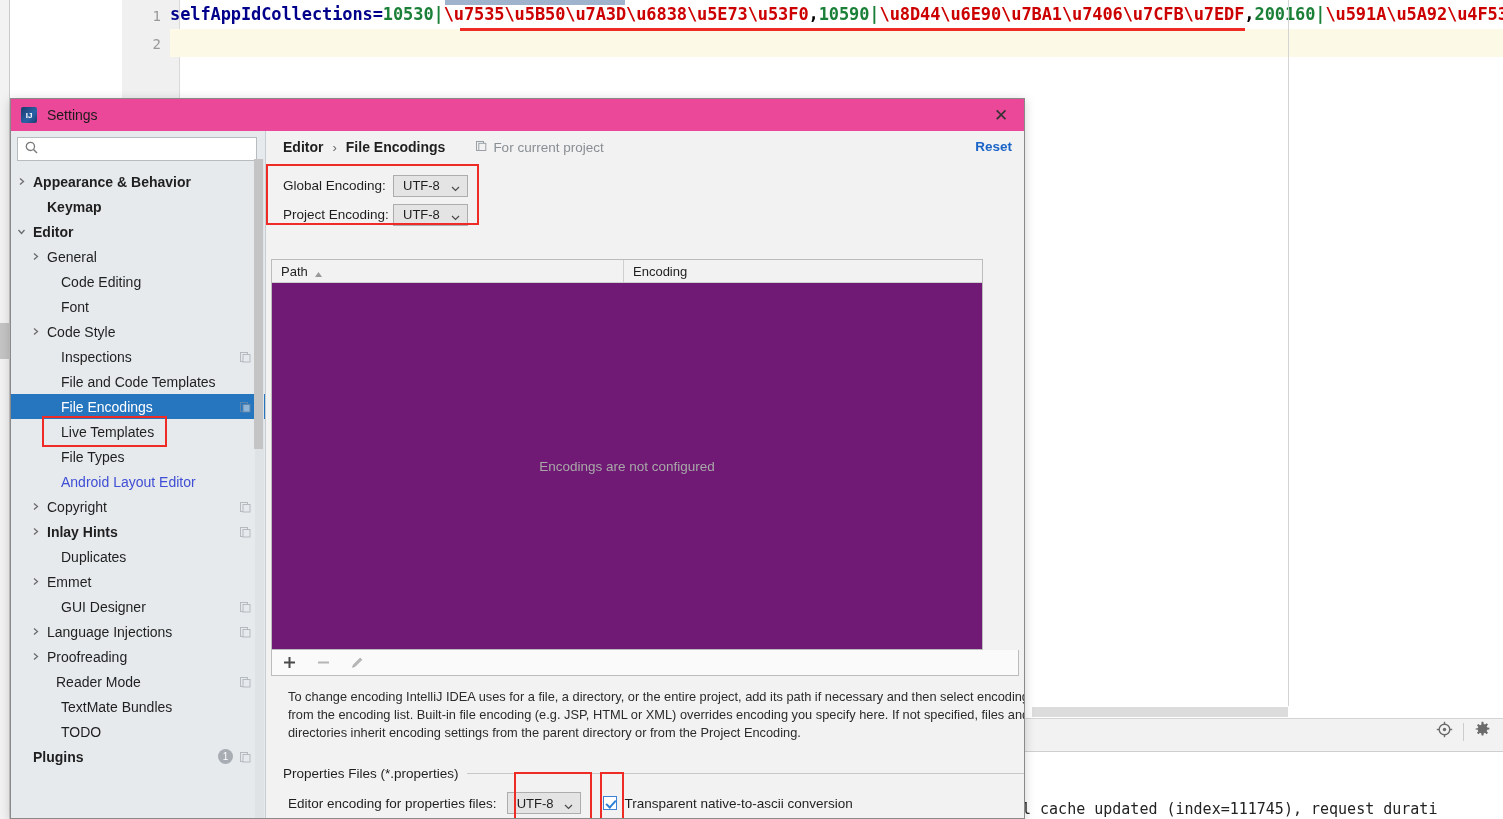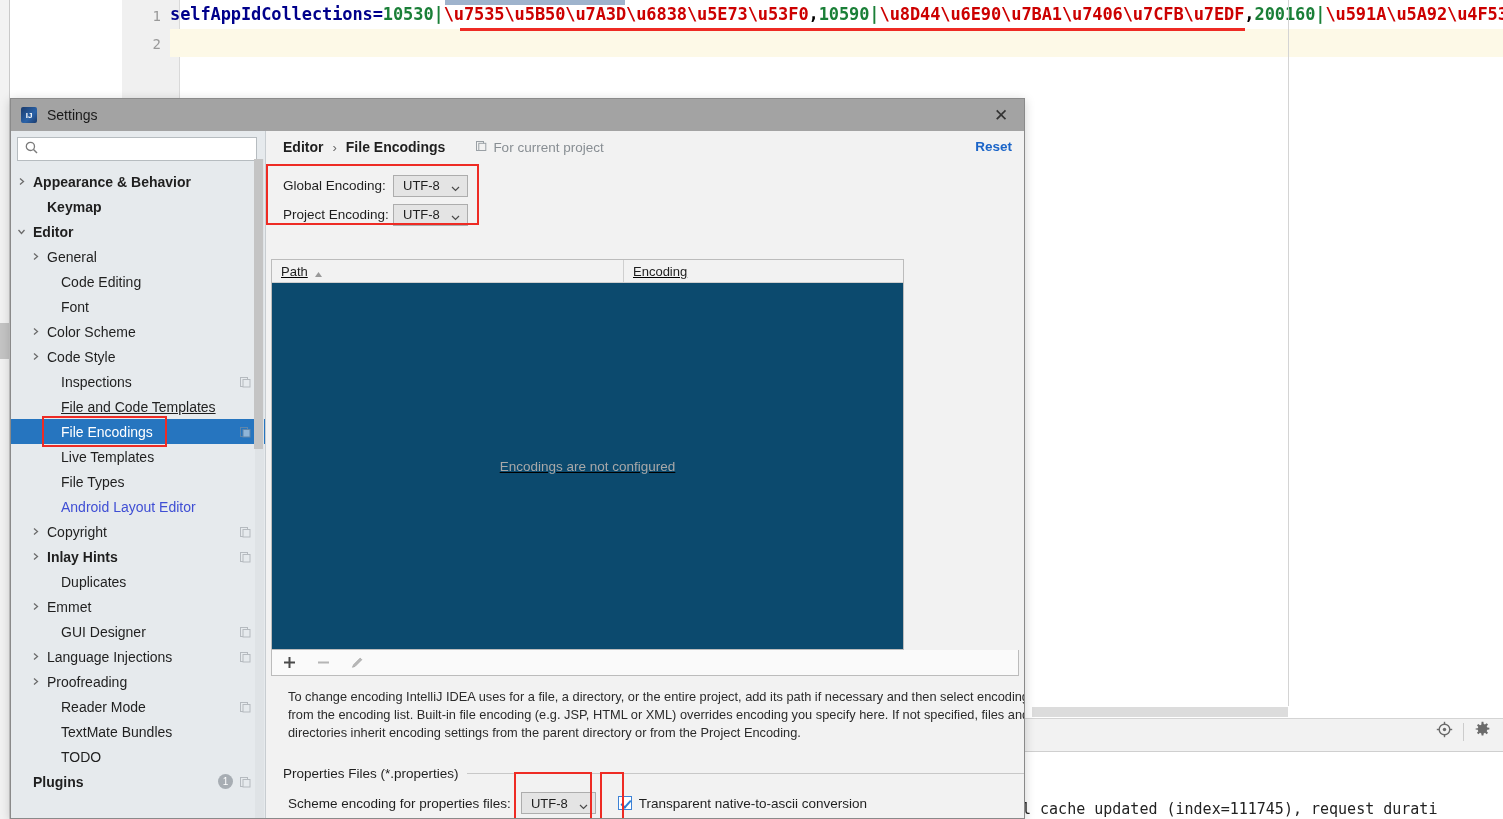--- a/index.html
+++ b/index.html
@@ -109,21 +109,21 @@
   
   #settings-dialog {
     position: absolute; left: 10px; top: 98px;
     width: 1015px; height: 721px;
     background: #f2f2f2;
     border: 1px solid #8a8a8a;
     box-shadow: 0 2px 10px rgba(0,0,0,0.18);
     overflow: hidden;
   }
   .dlg-titlebar {
-    position: relative; height: 32px; background: #a3a3a3;
+    position: relative; height: 32px; background: #ec4899;
     display: flex; align-items: center; padding-left: 10px;
   }
   .ij-logo {
     width: 16px; height: 16px; border-radius: 2px;
     background: linear-gradient(135deg,#1a3a6b 0%,#2b63a8 60%,#1a3a6b 100%);
     position: relative; flex: none;
   }
   .ij-logo::after {
     content: "IJ"; position: absolute; inset: 0;
     font-size: 8px; color: #fff; font-weight: bold;
@@ -225,22 +225,22 @@
     padding: 0 6px 0 9px; gap: 10px; cursor: pointer;
   }
   .combo-val { font-size: 13px; color: #1f1f1f; }
   .chev { width: 11px; height: 11px; flex: none; }
 
   .red-box {
     position: absolute; border: 2.5px solid #ee2b24; pointer-events: none;
   }
 
   .table-wrap {
-    position: absolute; left: 5px; top: 128px; width: 633px; height: 391px;
-    border: 1px solid #bcbcbc; background: #0c4a6e; text-decoration: underline;
+    position: absolute; left: 5px; top: 128px; width: 712px; height: 391px;
+    border: 1px solid #bcbcbc; background: #701a75;
   }
   .tbl-head {
     display: flex; height: 23px; background: #f2f2f2;
     border-bottom: 1px solid #cfcfcf;
   }
   .th {
     display: flex; align-items: center; padding-left: 9px;
     font-size: 13px; color: #1f1f1f; gap: 6px;
   }
   .th-path { width: 352px; border-right: 1px solid #cfcfcf; }
@@ -397,129 +397,121 @@
           <div class="tree-row">
             <span class="tree-arrow empty" style="margin-left: 32px;"></span>
             <span class="tree-label" style="margin-left: 5px;">Font</span>
           </div>
           <div class="tree-row">
             <span class="tree-arrow" style="margin-left: 18px;">
               <svg width="9" height="9" viewBox="0 0 9 9">
                 <polyline points="3,1.5 6.5,4.5 3,7.5" fill="none" stroke="#6b6b6b" stroke-width="1.3"></polyline>
               </svg>
             </span>
-            <span class="tree-label" style="margin-left: 5px;">Color Scheme</span>
+            <span class="tree-label" style="margin-left: 5px;">Code Style</span>
+          </div>
+          <div class="tree-row">
+            <span class="tree-arrow empty" style="margin-left: 32px;"></span>
+            <span class="tree-label" style="margin-left: 5px;">Inspections</span>
+            <span class="tree-badge-icon"><svg width="13" height="13" viewBox="0 0 13 13">
+                <rect x="1.5" y="1.5" width="7" height="9" fill="none" stroke="#8e949a" stroke-width="1"></rect>
+                <rect x="4" y="3.5" width="7" height="7.5" fill="#e6eaed" stroke="#8e949a" stroke-width="1"></rect>
+              </svg></span>
+          </div>
+          <div class="tree-row">
+            <span class="tree-arrow empty" style="margin-left: 32px;"></span>
+            <span class="tree-label" style="margin-left: 5px;">File and Code Templates</span>
+          </div>
+          <div class="tree-row selected">
+            <span class="tree-arrow empty" style="margin-left: 32px;"></span>
+            <span class="tree-label" style="margin-left: 5px;">File Encodings</span>
+            <span class="tree-badge-icon"><svg width="13" height="13" viewBox="0 0 13 13">
+                <rect x="1.5" y="1.5" width="7" height="9" fill="none" stroke="#8e949a" stroke-width="1"></rect>
+                <rect x="4" y="3.5" width="7" height="7.5" fill="#e6eaed" stroke="#8e949a" stroke-width="1"></rect>
+              </svg></span>
+          </div>
+          <div class="tree-row">
+            <span class="tree-arrow empty" style="margin-left: 32px;"></span>
+            <span class="tree-label" style="margin-left: 5px;">Live Templates</span>
+          </div>
+          <div class="tree-row">
+            <span class="tree-arrow empty" style="margin-left: 32px;"></span>
+            <span class="tree-label" style="margin-left: 5px;">File Types</span>
+          </div>
+          <div class="tree-row">
+            <span class="tree-arrow empty" style="margin-left: 32px;"></span>
+            <span class="tree-label linkblue" style="margin-left: 5px;">Android Layout Editor</span>
           </div>
           <div class="tree-row">
             <span class="tree-arrow" style="margin-left: 18px;">
               <svg width="9" height="9" viewBox="0 0 9 9">
                 <polyline points="3,1.5 6.5,4.5 3,7.5" fill="none" stroke="#6b6b6b" stroke-width="1.3"></polyline>
               </svg>
             </span>
-            <span class="tree-label" style="margin-left: 5px;">Code Style</span>
-          </div>
-          <div class="tree-row">
-            <span class="tree-arrow empty" style="margin-left: 32px;"></span>
-            <span class="tree-label" style="margin-left: 5px;">Inspections</span>
-            <span class="tree-badge-icon"><svg width="13" height="13" viewBox="0 0 13 13">
-                <rect x="1.5" y="1.5" width="7" height="9" fill="none" stroke="#8e949a" stroke-width="1"></rect>
-                <rect x="4" y="3.5" width="7" height="7.5" fill="#e6eaed" stroke="#8e949a" stroke-width="1"></rect>
-              </svg></span>
-          </div>
-          <div class="tree-row">
-            <span class="tree-arrow empty" style="margin-left: 32px;"></span>
-            <span class="tree-label" style="margin-left: 5px; text-decoration: underline;">File and Code Templates</span>
-          </div>
-          <div class="tree-row selected">
-            <span class="tree-arrow empty" style="margin-left: 32px;"></span>
-            <span class="tree-label" style="margin-left: 5px;">File Encodings</span>
-            <span class="tree-badge-icon"><svg width="13" height="13" viewBox="0 0 13 13">
-                <rect x="1.5" y="1.5" width="7" height="9" fill="none" stroke="#8e949a" stroke-width="1"></rect>
-                <rect x="4" y="3.5" width="7" height="7.5" fill="#e6eaed" stroke="#8e949a" stroke-width="1"></rect>
-              </svg></span>
-          </div>
-          <div class="tree-row">
-            <span class="tree-arrow empty" style="margin-left: 32px;"></span>
-            <span class="tree-label" style="margin-left: 5px;">Live Templates</span>
-          </div>
-          <div class="tree-row">
-            <span class="tree-arrow empty" style="margin-left: 32px;"></span>
-            <span class="tree-label" style="margin-left: 5px;">File Types</span>
-          </div>
-          <div class="tree-row">
-            <span class="tree-arrow empty" style="margin-left: 32px;"></span>
-            <span class="tree-label linkblue" style="margin-left: 5px;">Android Layout Editor</span>
+            <span class="tree-label" style="margin-left: 5px;">Copyright</span>
+            <span class="tree-badge-icon"><svg width="13" height="13" viewBox="0 0 13 13">
+                <rect x="1.5" y="1.5" width="7" height="9" fill="none" stroke="#8e949a" stroke-width="1"></rect>
+                <rect x="4" y="3.5" width="7" height="7.5" fill="#e6eaed" stroke="#8e949a" stroke-width="1"></rect>
+              </svg></span>
           </div>
           <div class="tree-row">
             <span class="tree-arrow" style="margin-left: 18px;">
               <svg width="9" height="9" viewBox="0 0 9 9">
                 <polyline points="3,1.5 6.5,4.5 3,7.5" fill="none" stroke="#6b6b6b" stroke-width="1.3"></polyline>
               </svg>
             </span>
-            <span class="tree-label" style="margin-left: 5px;">Copyright</span>
-            <span class="tree-badge-icon"><svg width="13" height="13" viewBox="0 0 13 13">
-                <rect x="1.5" y="1.5" width="7" height="9" fill="none" stroke="#8e949a" stroke-width="1"></rect>
-                <rect x="4" y="3.5" width="7" height="7.5" fill="#e6eaed" stroke="#8e949a" stroke-width="1"></rect>
-              </svg></span>
+            <span class="tree-label" style="margin-left: 5px; font-weight: bold;">Inlay Hints</span>
+            <span class="tree-badge-icon"><svg width="13" height="13" viewBox="0 0 13 13">
+                <rect x="1.5" y="1.5" width="7" height="9" fill="none" stroke="#8e949a" stroke-width="1"></rect>
+                <rect x="4" y="3.5" width="7" height="7.5" fill="#e6eaed" stroke="#8e949a" stroke-width="1"></rect>
+              </svg></span>
+          </div>
+          <div class="tree-row">
+            <span class="tree-arrow empty" style="margin-left: 32px;"></span>
+            <span class="tree-label" style="margin-left: 5px;">Duplicates</span>
           </div>
           <div class="tree-row">
             <span class="tree-arrow" style="margin-left: 18px;">
               <svg width="9" height="9" viewBox="0 0 9 9">
                 <polyline points="3,1.5 6.5,4.5 3,7.5" fill="none" stroke="#6b6b6b" stroke-width="1.3"></polyline>
               </svg>
             </span>
-            <span class="tree-label" style="margin-left: 5px; font-weight: bold;">Inlay Hints</span>
-            <span class="tree-badge-icon"><svg width="13" height="13" viewBox="0 0 13 13">
-                <rect x="1.5" y="1.5" width="7" height="9" fill="none" stroke="#8e949a" stroke-width="1"></rect>
-                <rect x="4" y="3.5" width="7" height="7.5" fill="#e6eaed" stroke="#8e949a" stroke-width="1"></rect>
-              </svg></span>
-          </div>
-          <div class="tree-row">
-            <span class="tree-arrow empty" style="margin-left: 32px;"></span>
-            <span class="tree-label" style="margin-left: 5px;">Duplicates</span>
+            <span class="tree-label" style="margin-left: 5px;">Emmet</span>
+          </div>
+          <div class="tree-row">
+            <span class="tree-arrow empty" style="margin-left: 32px;"></span>
+            <span class="tree-label" style="margin-left: 5px;">GUI Designer</span>
+            <span class="tree-badge-icon"><svg width="13" height="13" viewBox="0 0 13 13">
+                <rect x="1.5" y="1.5" width="7" height="9" fill="none" stroke="#8e949a" stroke-width="1"></rect>
+                <rect x="4" y="3.5" width="7" height="7.5" fill="#e6eaed" stroke="#8e949a" stroke-width="1"></rect>
+              </svg></span>
           </div>
           <div class="tree-row">
             <span class="tree-arrow" style="margin-left: 18px;">
               <svg width="9" height="9" viewBox="0 0 9 9">
                 <polyline points="3,1.5 6.5,4.5 3,7.5" fill="none" stroke="#6b6b6b" stroke-width="1.3"></polyline>
               </svg>
             </span>
-            <span class="tree-label" style="margin-left: 5px;">Emmet</span>
-          </div>
-          <div class="tree-row">
-            <span class="tree-arrow empty" style="margin-left: 32px;"></span>
-            <span class="tree-label" style="margin-left: 5px;">GUI Designer</span>
+            <span class="tree-label" style="margin-left: 5px;">Language Injections</span>
             <span class="tree-badge-icon"><svg width="13" height="13" viewBox="0 0 13 13">
                 <rect x="1.5" y="1.5" width="7" height="9" fill="none" stroke="#8e949a" stroke-width="1"></rect>
                 <rect x="4" y="3.5" width="7" height="7.5" fill="#e6eaed" stroke="#8e949a" stroke-width="1"></rect>
               </svg></span>
           </div>
           <div class="tree-row">
             <span class="tree-arrow" style="margin-left: 18px;">
               <svg width="9" height="9" viewBox="0 0 9 9">
                 <polyline points="3,1.5 6.5,4.5 3,7.5" fill="none" stroke="#6b6b6b" stroke-width="1.3"></polyline>
               </svg>
             </span>
-            <span class="tree-label" style="margin-left: 5px;">Language Injections</span>
-            <span class="tree-badge-icon"><svg width="13" height="13" viewBox="0 0 13 13">
-                <rect x="1.5" y="1.5" width="7" height="9" fill="none" stroke="#8e949a" stroke-width="1"></rect>
-                <rect x="4" y="3.5" width="7" height="7.5" fill="#e6eaed" stroke="#8e949a" stroke-width="1"></rect>
-              </svg></span>
-          </div>
-          <div class="tree-row">
-            <span class="tree-arrow" style="margin-left: 18px;">
-              <svg width="9" height="9" viewBox="0 0 9 9">
-                <polyline points="3,1.5 6.5,4.5 3,7.5" fill="none" stroke="#6b6b6b" stroke-width="1.3"></polyline>
-              </svg>
-            </span>
             <span class="tree-label" style="margin-left: 5px;">Proofreading</span>
           </div>
           <div class="tree-row">
             <span class="tree-arrow empty" style="margin-left: 32px;"></span>
-            <span class="tree-label" style="margin-left: 5px;">Reader Mode</span>
+            <span class="tree-label" style="">Reader Mode</span>
             <span class="tree-badge-icon"><svg width="13" height="13" viewBox="0 0 13 13">
                 <rect x="1.5" y="1.5" width="7" height="9" fill="none" stroke="#8e949a" stroke-width="1"></rect>
                 <rect x="4" y="3.5" width="7" height="7.5" fill="#e6eaed" stroke="#8e949a" stroke-width="1"></rect>
               </svg></span>
           </div>
           <div class="tree-row">
             <span class="tree-arrow empty" style="margin-left: 32px;"></span>
             <span class="tree-label" style="margin-left: 5px;">TextMate Bundles</span>
           </div>
           <div class="tree-row">
@@ -627,21 +619,21 @@
       <div class="desc">To change encoding IntelliJ IDEA uses for a file, a directory, or the entire project, add its path if necessary and then select encoding from the encoding list. Built-in file encoding (e.g. JSP, HTML or XML) overrides encoding you specify here. If not specified, files and directories inherit encoding settings from the parent directory or from the Project Encoding.</div>
 
       <div class="group-props">
         <div class="group-title-row">
           <span class="group-title">Properties Files (*.properties)</span>
           <span class="group-line"></span>
         </div>
       </div>
 
       <div class="props-row">
-        <span class="props-label">Scheme encoding for properties files:</span>
+        <span class="props-label">Editor encoding for properties files:</span>
         <span class="combo" style="min-width:74px;">
           <span class="combo-val">UTF-8</span>
           <span class="chev">
             <svg width="11" height="11" viewBox="0 0 11 11">
                 <polyline points="2,4 5.5,7.5 9,4" fill="none" stroke="#4a4a4a" stroke-width="1.2"></polyline>
               </svg>
           </span>
         </span>
         <span class="cb-wrap">
           <span class="checkbox"></span>

